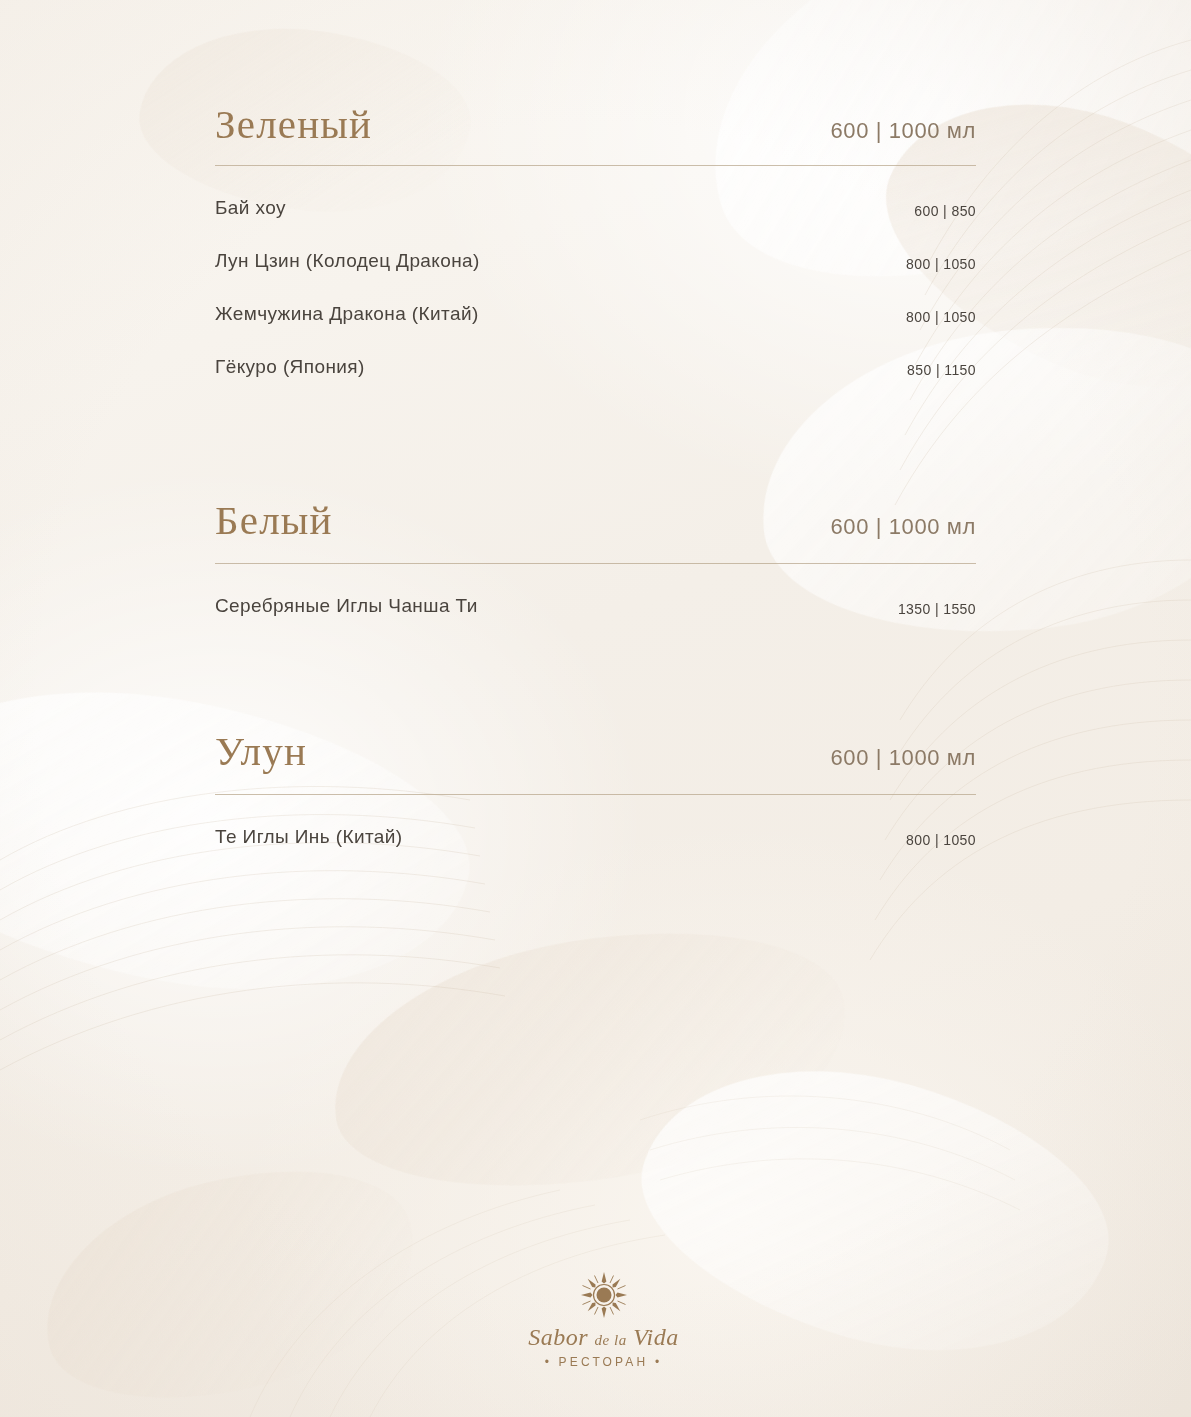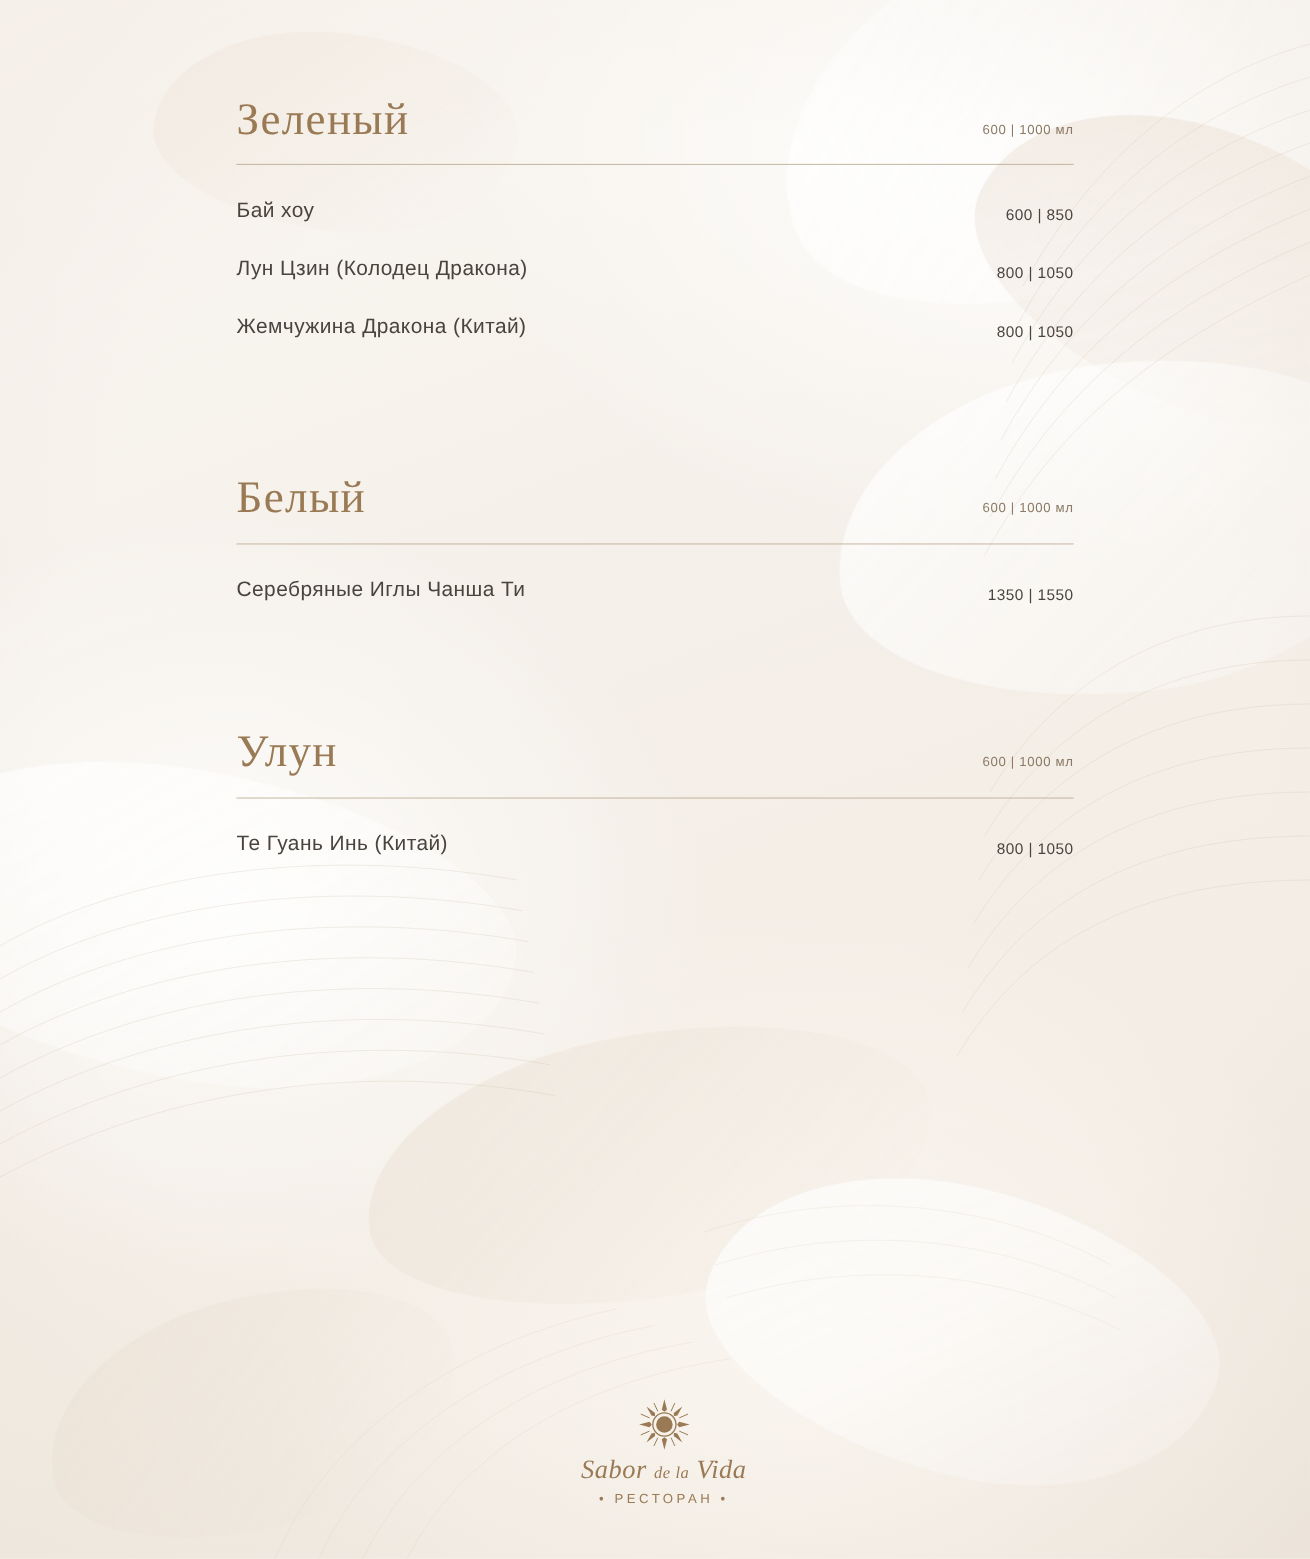--- a/index.html
+++ b/index.html
@@ -62,21 +62,21 @@
     background: radial-gradient(ellipse 85% 75% at 50% 50%, rgba(255,255,255,0) 55%, rgba(226,214,200,0.30) 100%);
   }
 
   
   .page {
     position: relative;
     z-index: 2;
     width: 1191px;
     height: 1417px;
     box-sizing: border-box;
-    padding: 0 215px;
+    padding: 16px 215px;
   }
 
   .section { position: relative; }
   .section-gap-1 { height: 86px; }
   .section-gap-2 { height: 120px; }
   .section-gap-3 { height: 112px; }
 
   .section-head {
     display: flex;
     align-items: baseline;
@@ -84,21 +84,21 @@
   }
   .section-title {
     font-family: "Liberation Serif", serif;
     font-size: 41px;
     letter-spacing: 1.2px;
     color: #9a7a54;
     line-height: 1.1;
   }
   .section-units {
     font-family: "Liberation Sans", sans-serif;
-    font-size: 12px;
+    font-size: 22px;
     letter-spacing: 0.6px;
     color: #8c7a66;
     white-space: nowrap;
   }
   .rule {
     height: 1px;
     background: #b9a88f;
     opacity: 0.75;
     margin-top: 20px;
   }
@@ -235,20 +235,24 @@
       <div class="item-price">600 | 850</div>
     </div>
     <div class="item">
       <div class="item-name">Лун Цзин (Колодец Дракона)</div>
       <div class="item-price">800 | 1050</div>
     </div>
     <div class="item">
       <div class="item-name">Жемчужина Дракона (Китай)</div>
       <div class="item-price">800 | 1050</div>
     </div>
+    <div class="item">
+      <div class="item-name">Гёкуро (Япония)</div>
+      <div class="item-price">850 | 1150</div>
+    </div>
   </div>
 
   <div class="section-gap-2"></div>
 
   <div class="section">
     <div class="section-head">
       <div class="section-title">Белый</div>
       <div class="section-units">600 | 1000 мл</div>
     </div>
     <div class="rule"></div>
@@ -262,21 +266,21 @@
   <div class="section-gap-3"></div>
 
   <div class="section">
     <div class="section-head">
       <div class="section-title">Улун</div>
       <div class="section-units">600 | 1000 мл</div>
     </div>
     <div class="rule"></div>
 
     <div class="item">
-      <div class="item-name">Те Гуань Инь (Китай)</div>
+      <div class="item-name">Те Иглы Инь (Китай)</div>
       <div class="item-price">800 | 1050</div>
     </div>
   </div>
 
   <div class="footer">
     <svg class="logo-sun" width="58" height="50" viewBox="0 0 58 50">
       <g stroke="#9a7a54" stroke-width="1.2" fill="none">
         <circle cx="29" cy="25" r="7.5" fill="#9a7a54" stroke="none"></circle>
         <circle cx="29" cy="25" r="10.5"></circle>
         <g>

